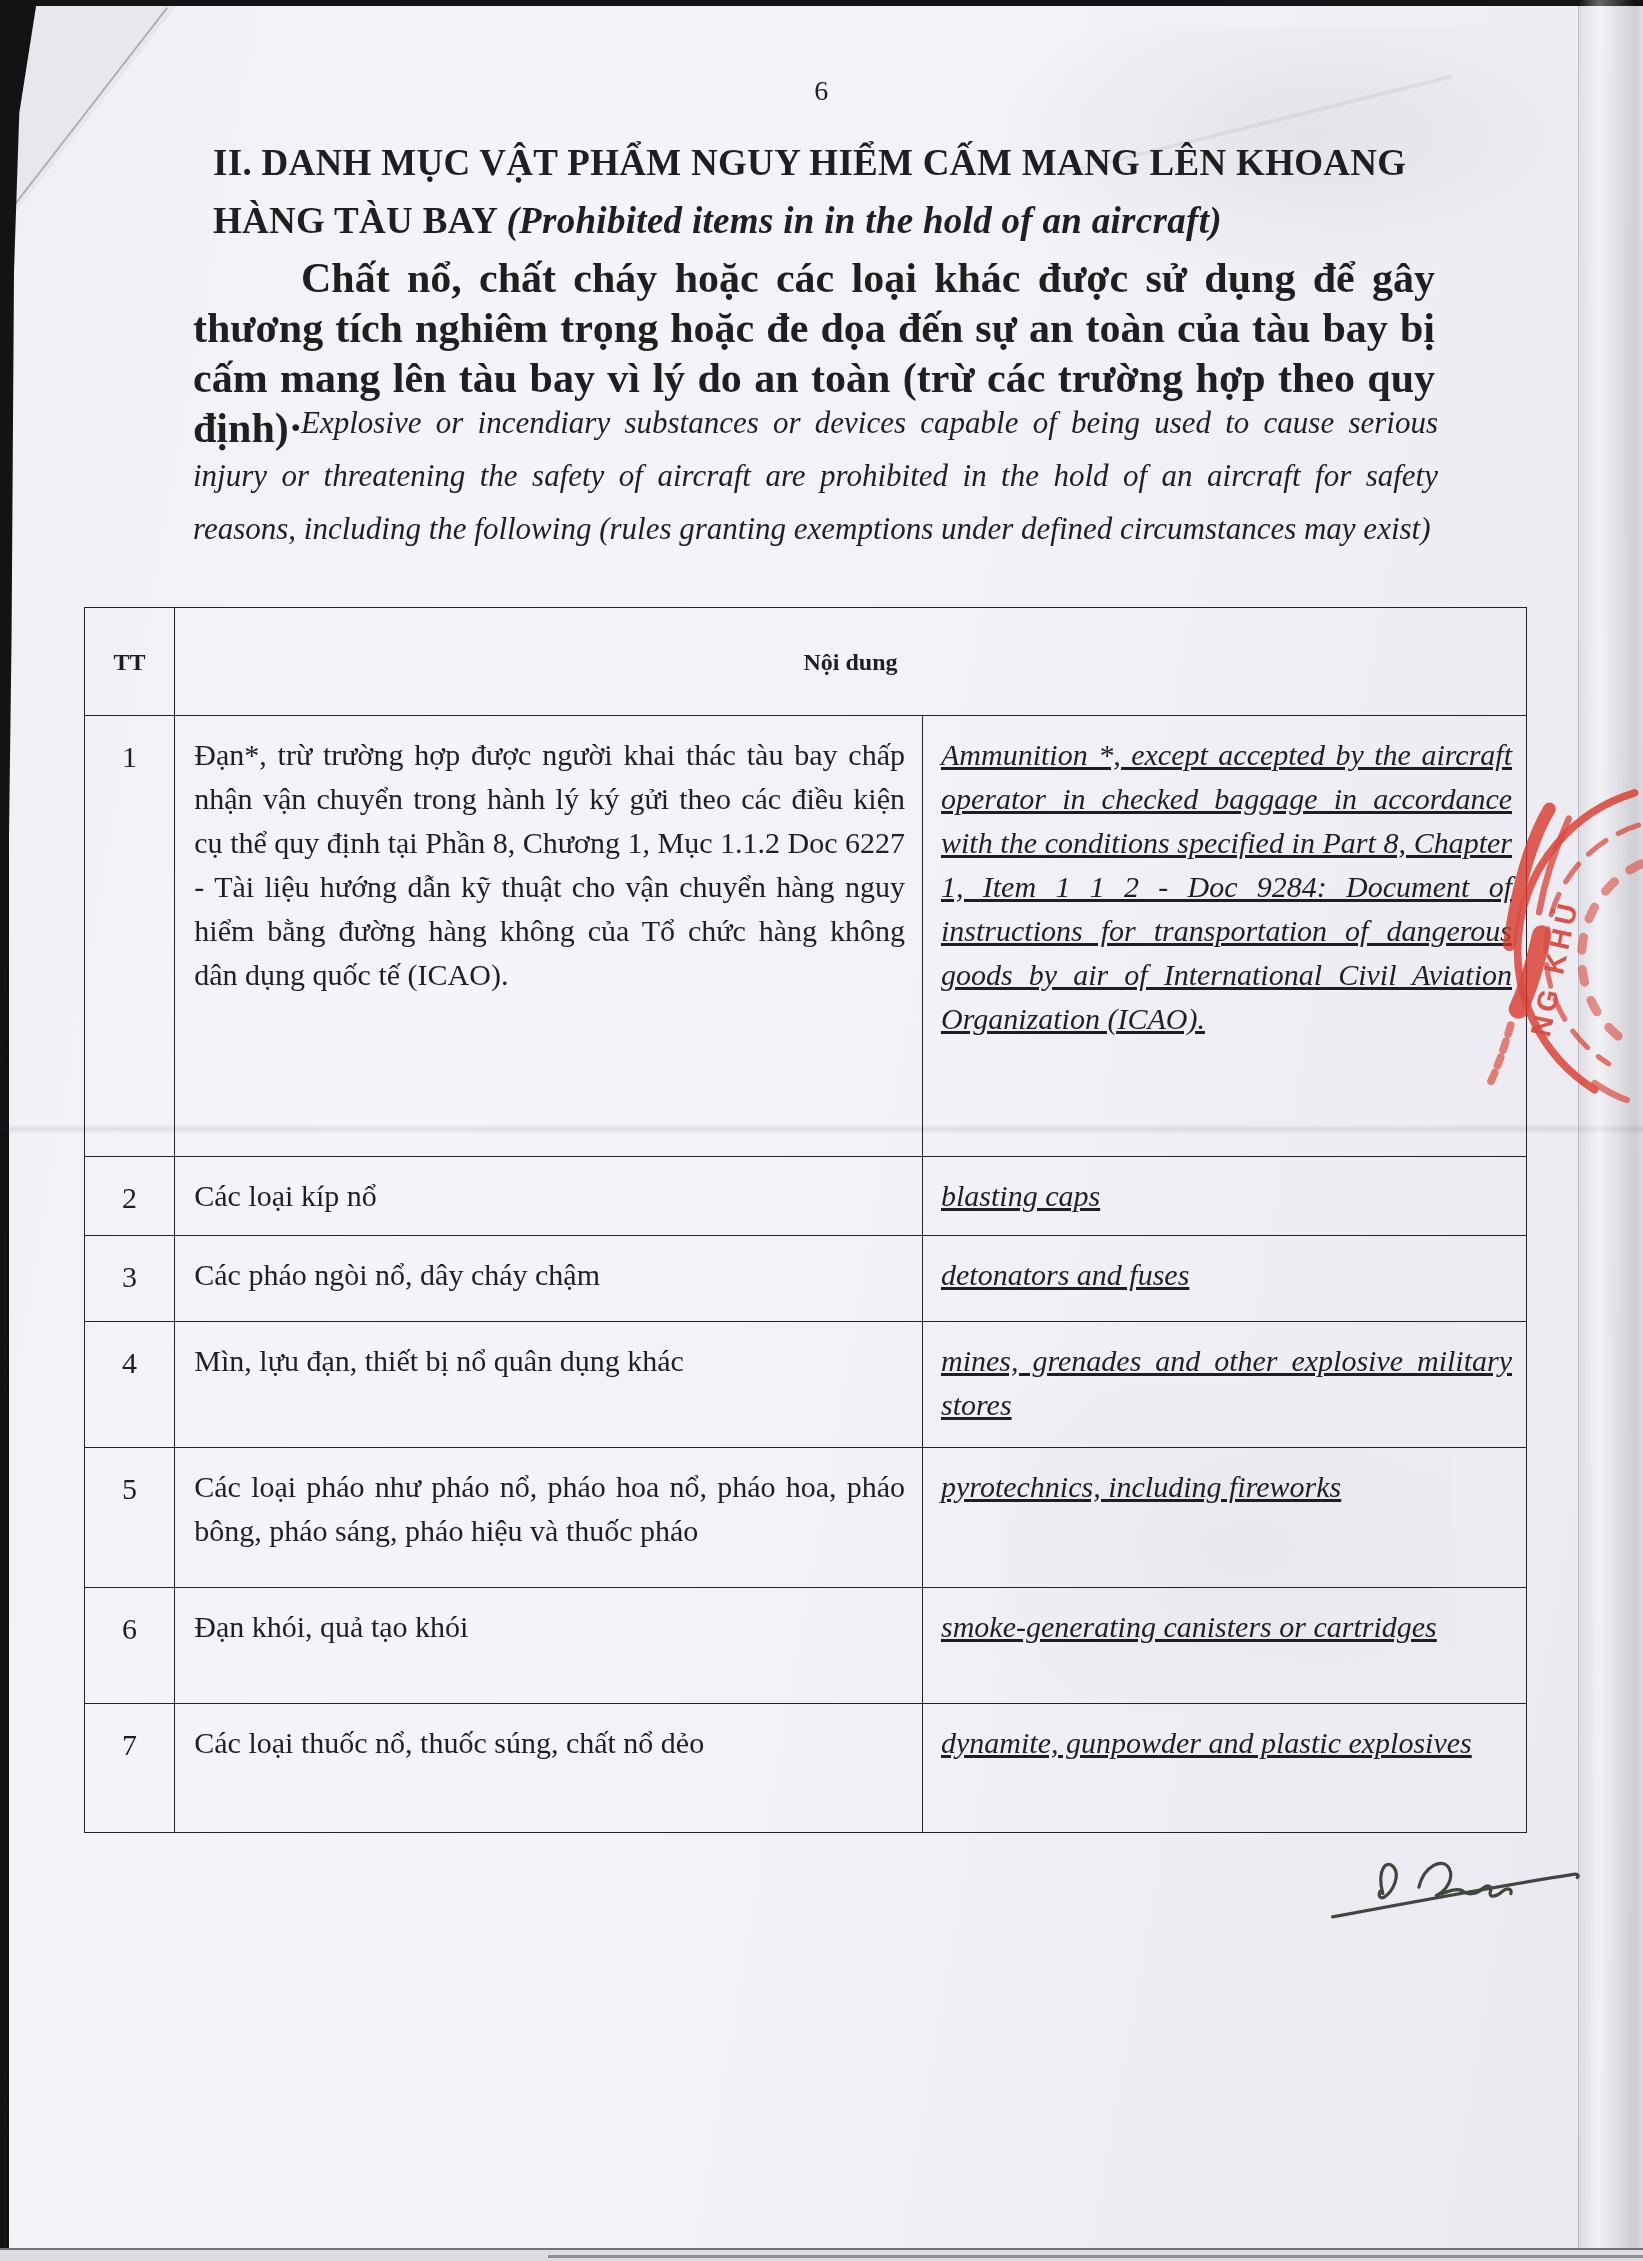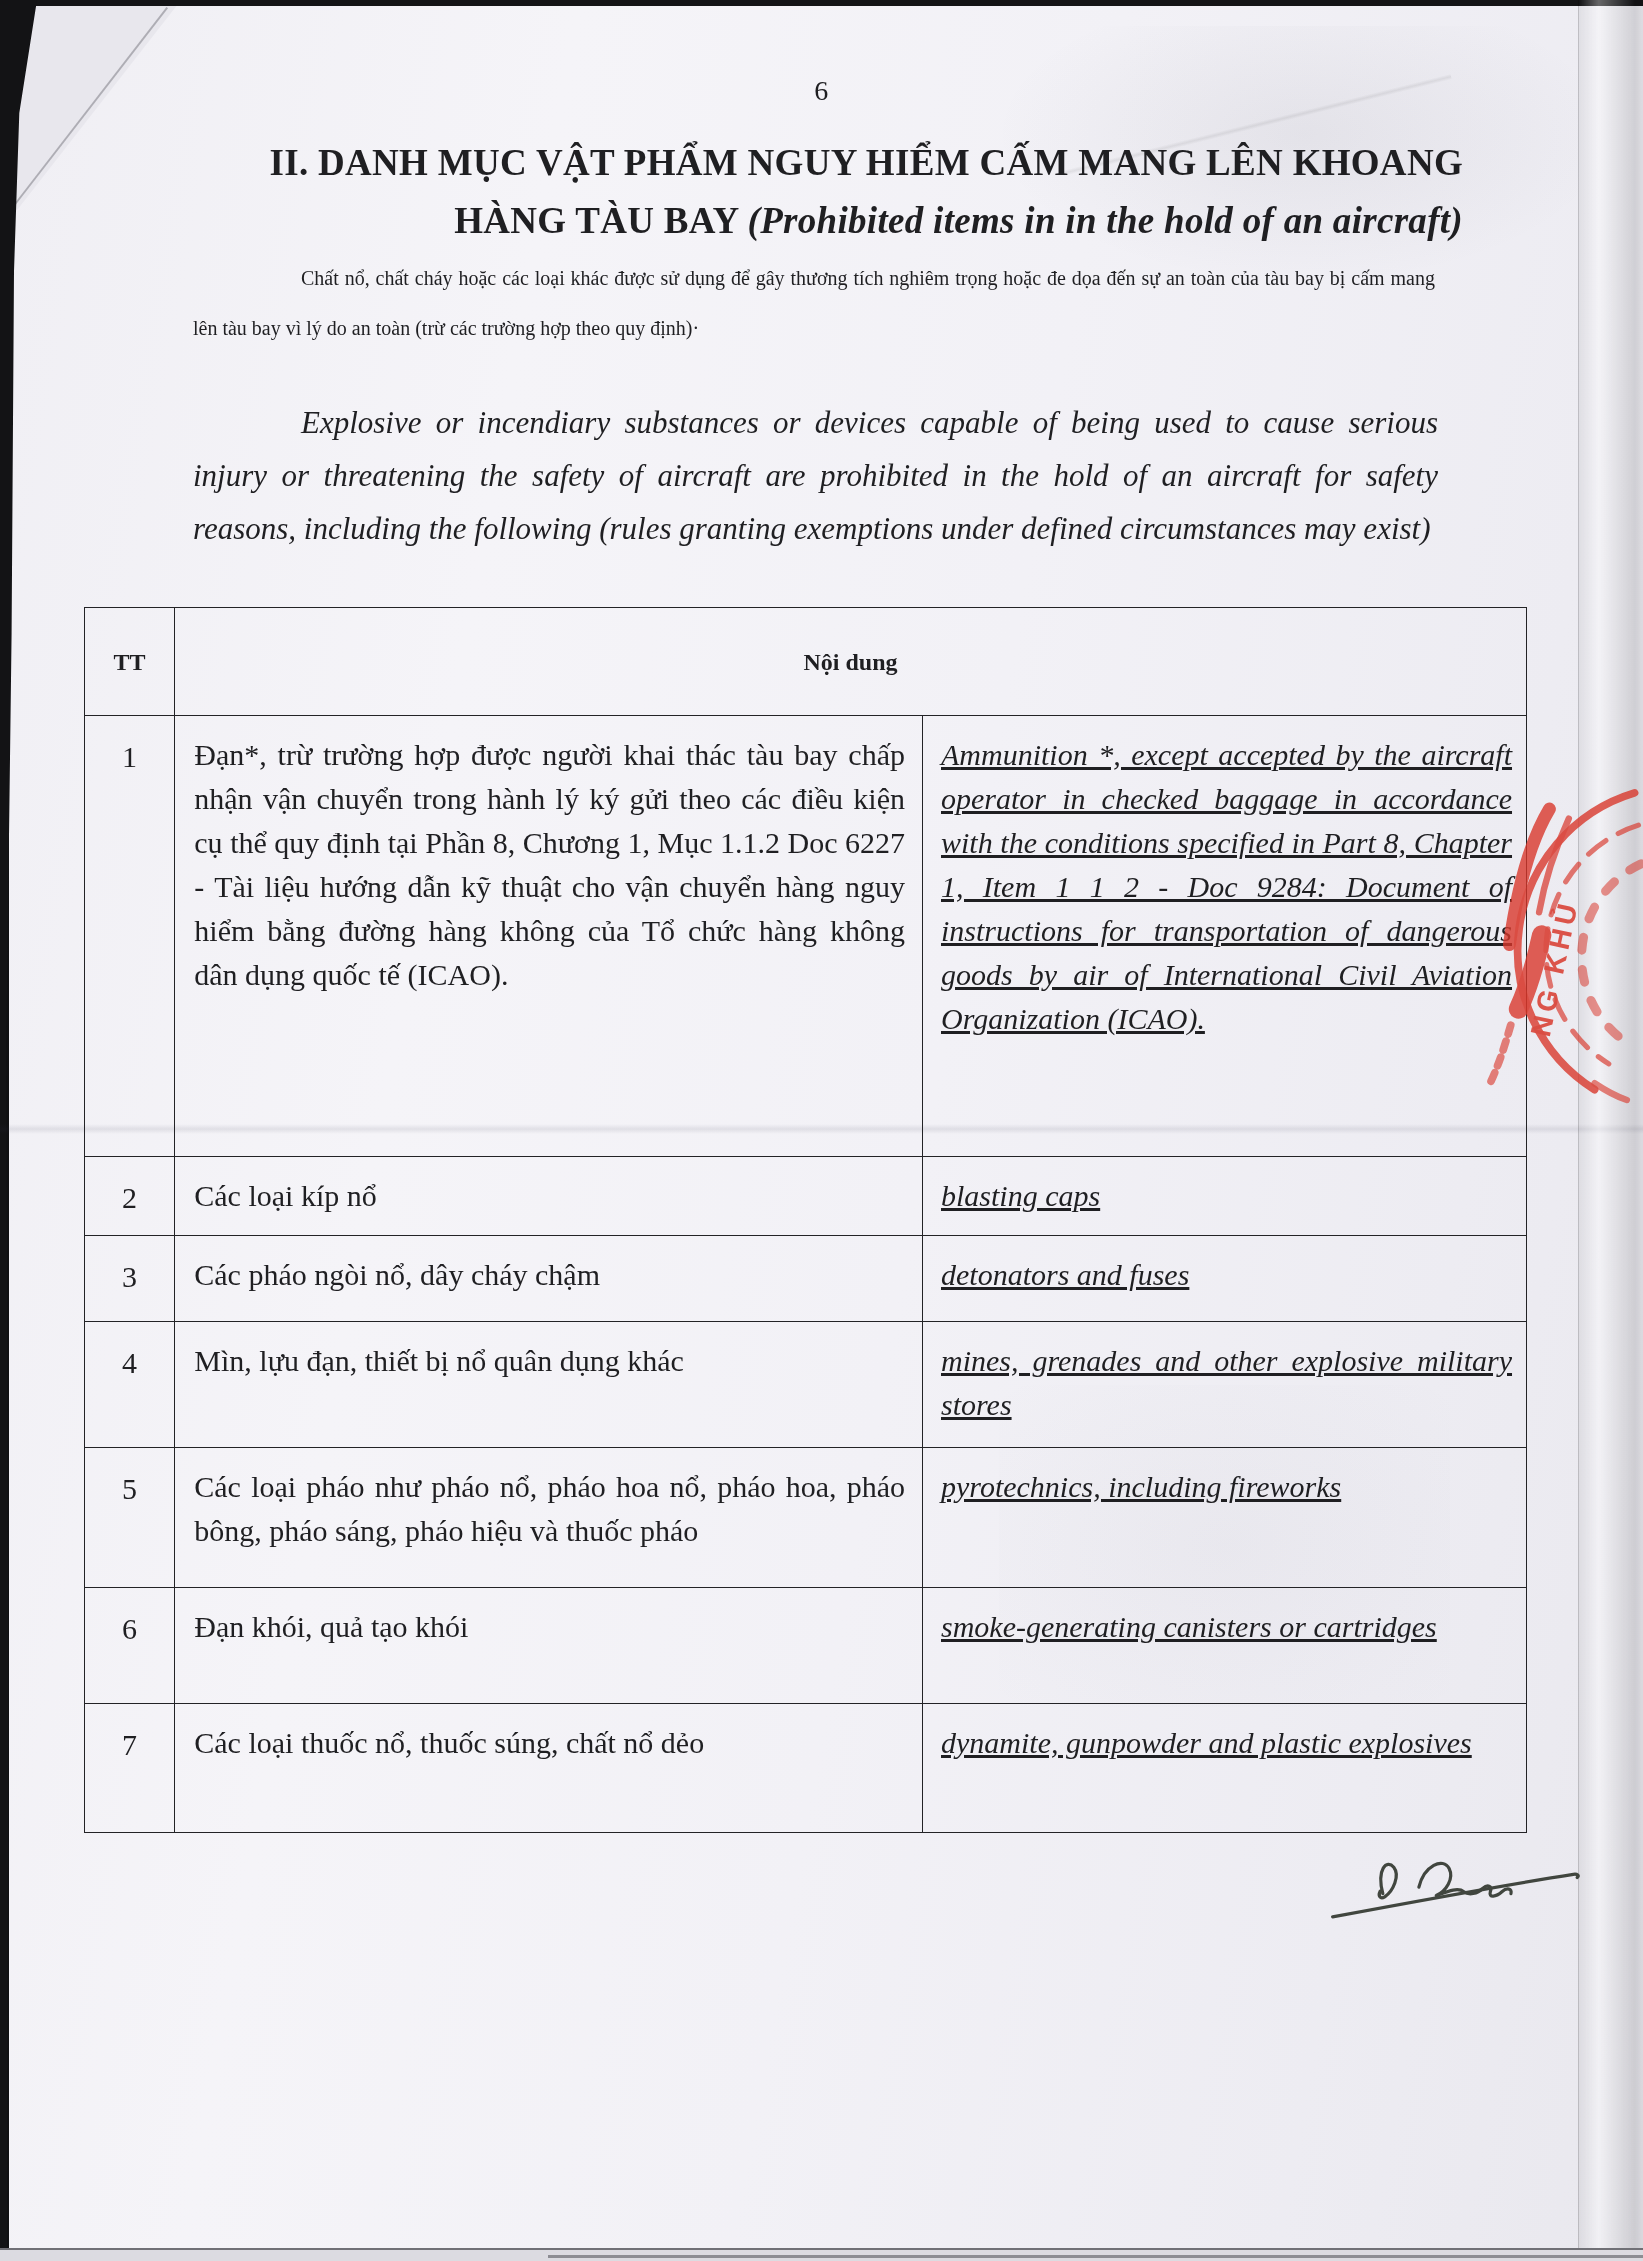--- a/index.html
+++ b/index.html
@@ -26,24 +26,24 @@
   .wrinkle-tr{position:absolute;left:967px;top:26px;width:612px;height:271px;
          background:radial-gradient(ellipse at 55% 40%,rgba(60,60,80,0.07) 0%,rgba(60,60,80,0) 65%);}
   .wrinkle-streak{position:absolute;left:1057px;top:122px;width:400px;height:6.4px;
          background:linear-gradient(to bottom,rgba(0,0,0,0) ,rgba(0,0,0,0.07),rgba(0,0,0,0));transform:rotate(-14deg);}
   .stain-1{position:absolute;left:999px;top:1385px;width:451px;height:322px;
          background:radial-gradient(ellipse,rgba(90,90,110,0.04),rgba(0,0,0,0));}
   
   .page-number{position:absolute;left:0;top:75px;width:1643px;text-align:center;
          font-size:28px;letter-spacing:0.6px;}
   .doc-title{position:absolute;left:213px;top:134px;width:1250px;
-         font-size:37px;font-weight:bold;line-height:58px;letter-spacing:0.3px;text-align:right;}
+         font-size:37px;font-weight:bold;line-height:58px;letter-spacing:0.3px;}
   .doc-title .it{font-style:italic;margin-top:12px;}
   .para-vi{position:absolute;left:193px;top:253px;width:1242px;
-         font-size:20px;line-height:50px;text-align:justify;text-indent:108px;}
+         font-size:42px;line-height:50px;text-align:justify;text-indent:108px;font-weight:bold;}
   .para-en{position:absolute;left:193px;top:396px;width:1245px;
          font-size:31px;line-height:53px;text-align:justify;text-indent:108px;font-style:italic;}
   
   table.items{position:absolute;left:84px;top:607px;width:1442px;
          border-collapse:collapse;table-layout:fixed;font-size:30px;line-height:44px;}
   table.items col.c-tt{width:90px;}
   table.items col.c-vi{width:748px;}
   table.items col.c-en{width:604px;}
   table.items th,table.items td{border:1.9px solid #232326;overflow:hidden;}
   table.items th{font-size:24px;font-weight:bold;text-align:center;vertical-align:middle;}

